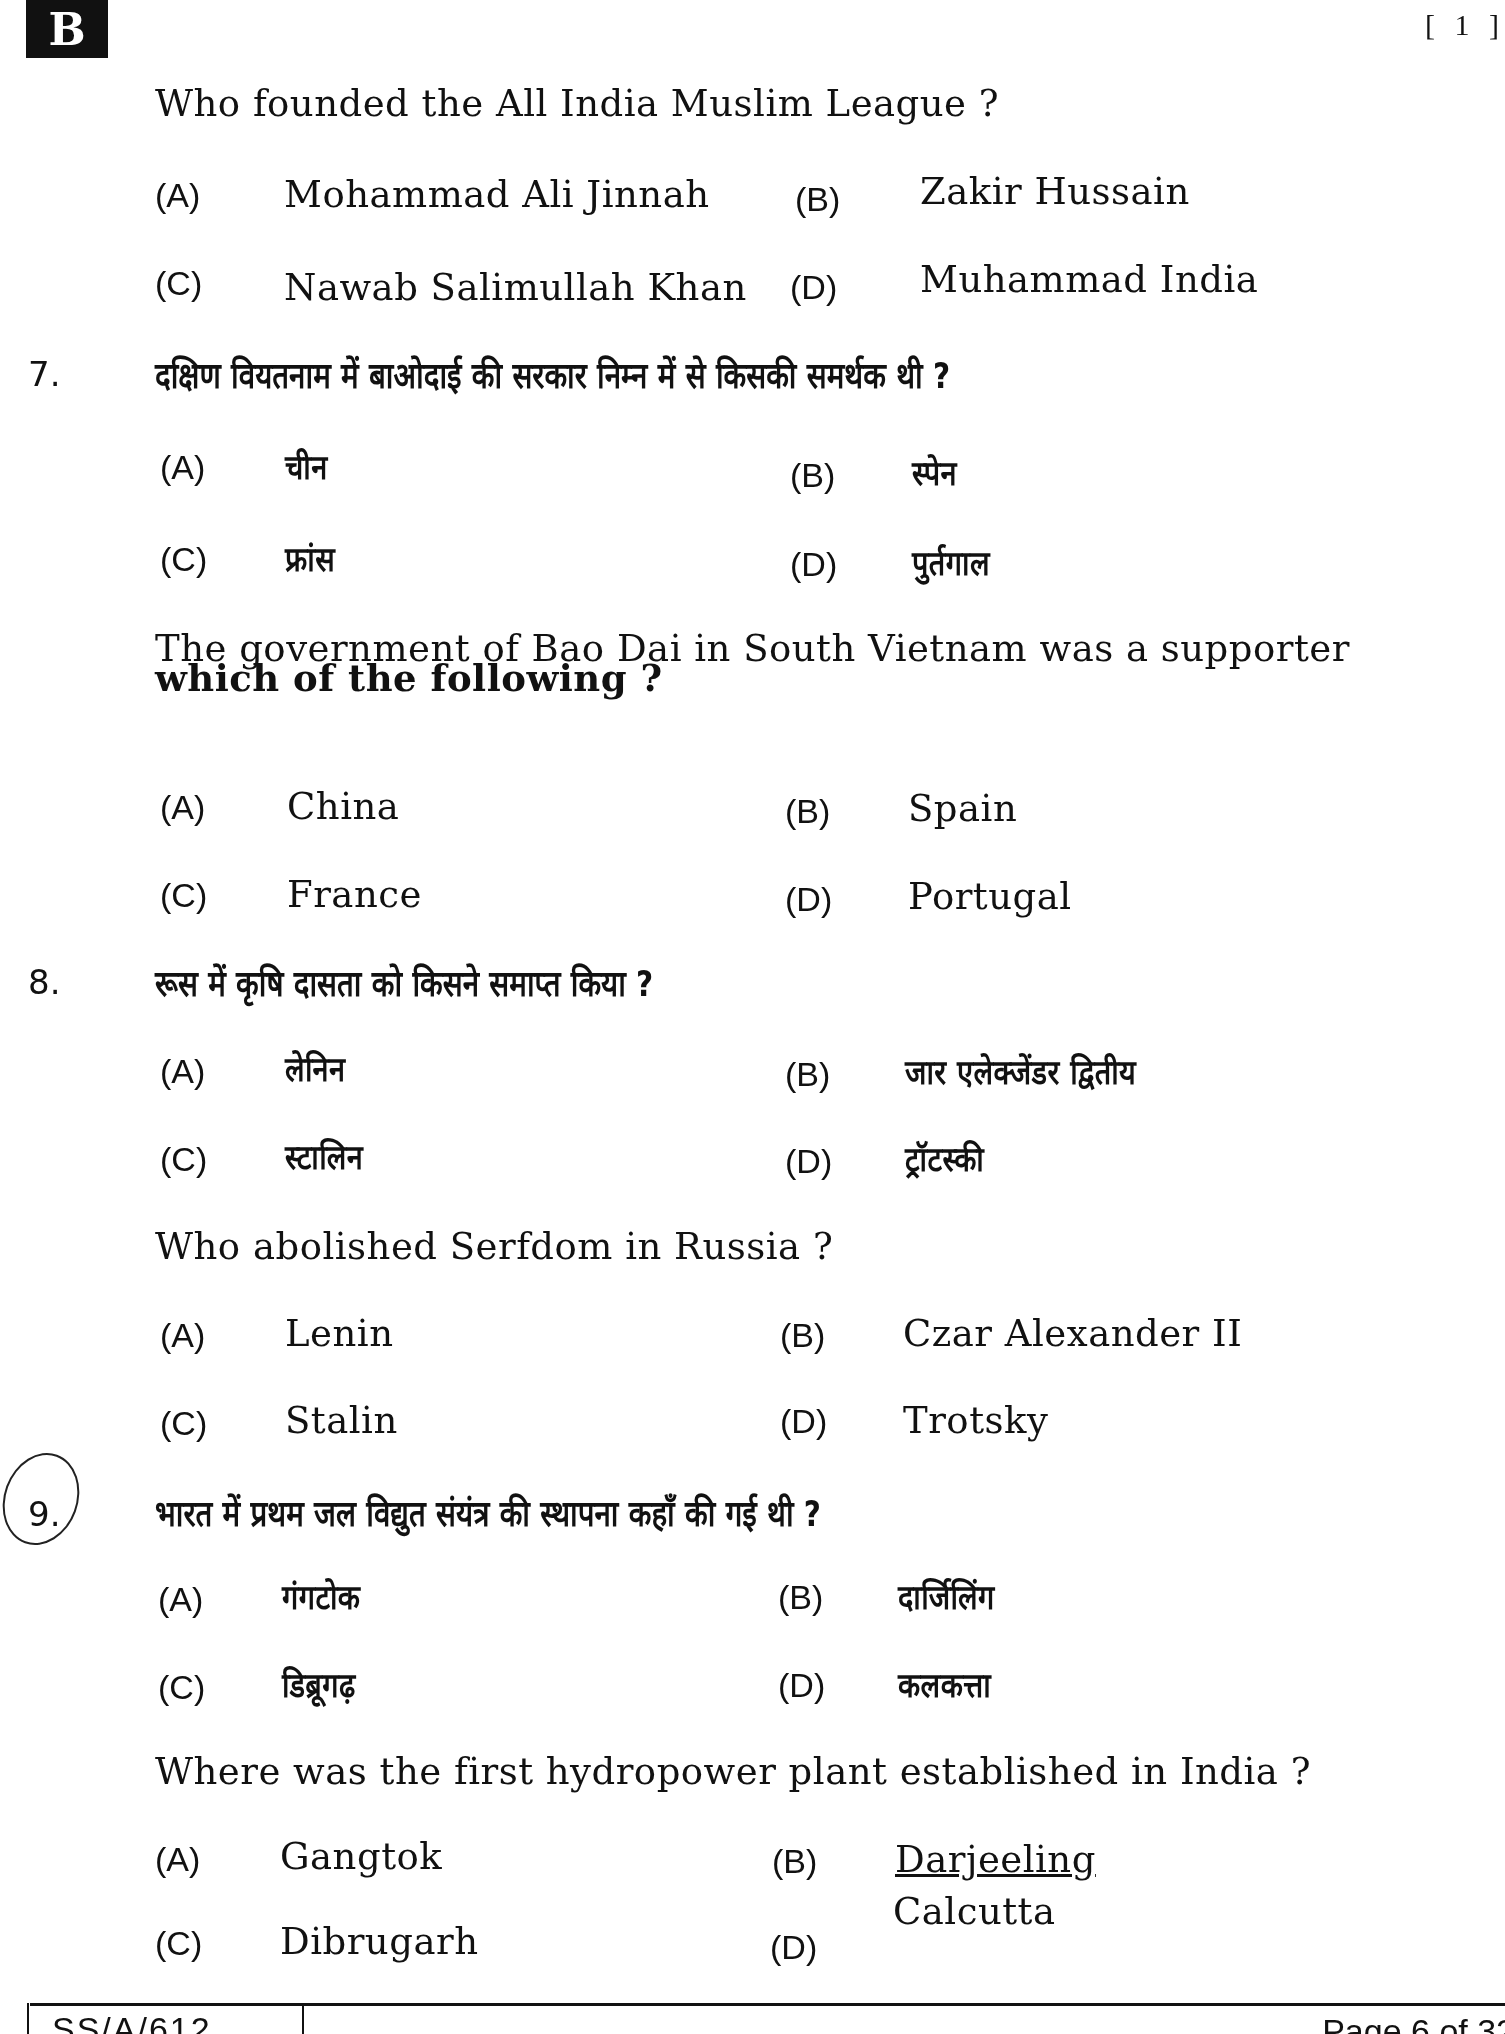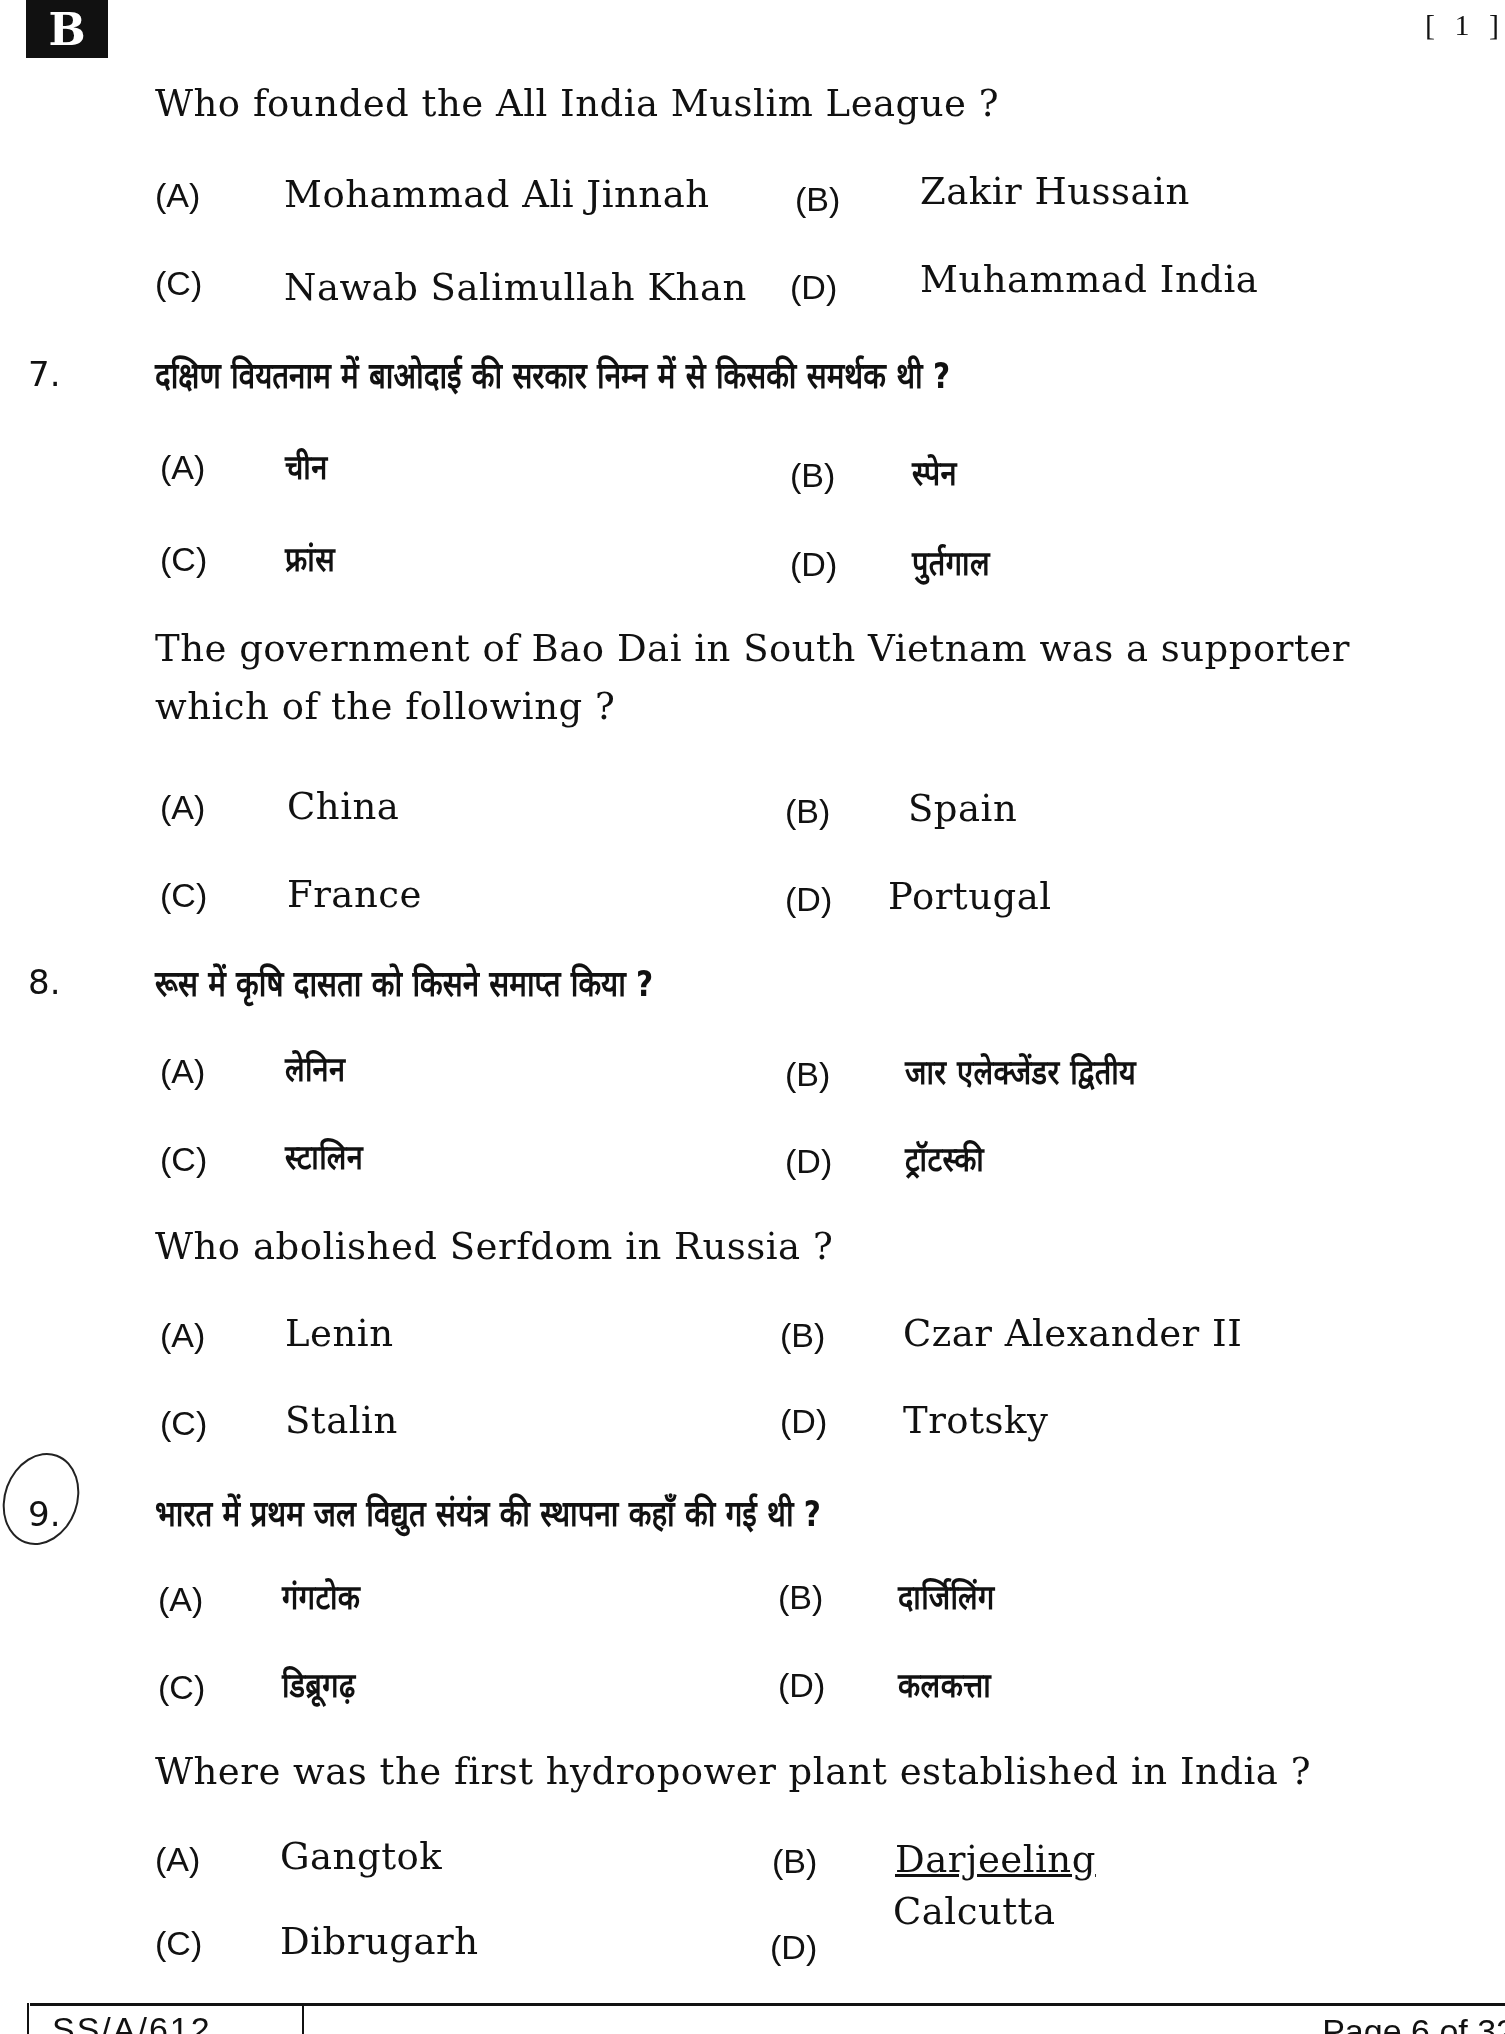--- a/index.html
+++ b/index.html
@@ -81,29 +81,29 @@
 <span class="opt-label" style="left:160px; top:448px;">(A)</span>
 <span class="opt-text hi" style="left:285px; top:443px;">चीन</span>
 <span class="opt-label" style="left:790px; top:456px;">(B)</span>
 <span class="opt-text hi" style="left:912px; top:449px;">स्पेन</span>
 <span class="opt-label" style="left:160px; top:540px;">(C)</span>
 <span class="opt-text hi" style="left:285px; top:535px;">फ्रांस</span>
 <span class="opt-label" style="left:790px; top:545px;">(D)</span>
 <span class="opt-text hi" style="left:912px; top:539px;">पुर्तगाल</span>
 
 <div class="q-line" style="top:627px;">The government of Bao Dai in South Vietnam was a supporter</div>
-<div class="q-line" style="top:685px;">which of the following ?</div>
+<div class="q-line" style="top:656px;font-weight:bold;">which of the following ?</div>
 <span class="opt-label" style="left:160px; top:788px;">(A)</span>
 <span class="opt-text" style="left:287px; top:785px;">China</span>
 <span class="opt-label" style="left:785px; top:792px;">(B)</span>
 <span class="opt-text" style="left:908px; top:787px;">Spain</span>
 <span class="opt-label" style="left:160px; top:876px;">(C)</span>
 <span class="opt-text" style="left:287px; top:873px;">France</span>
 <span class="opt-label" style="left:785px; top:880px;">(D)</span>
-<span class="opt-text" style="left:888px; top:875px;">Portugal</span>
+<span class="opt-text" style="left:908px; top:875px;">Portugal</span>
 
 <div class="q-num" style="top:962px;">8.</div>
 <div class="q-hi" style="top:958px;">रूस में कृषि दासता को किसने समाप्त किया ?</div>
 <span class="opt-label" style="left:160px; top:1052px;">(A)</span>
 <span class="opt-text hi" style="left:285px; top:1045px;">लेनिन</span>
 <span class="opt-label" style="left:785px; top:1055px;">(B)</span>
 <span class="opt-text hi" style="left:905px; top:1048px;">जार एलेक्जेंडर द्वितीय</span>
 <span class="opt-label" style="left:160px; top:1140px;">(C)</span>
 <span class="opt-text hi" style="left:285px; top:1133px;">स्टालिन</span>
 <span class="opt-label" style="left:785px; top:1142px;">(D)</span>

